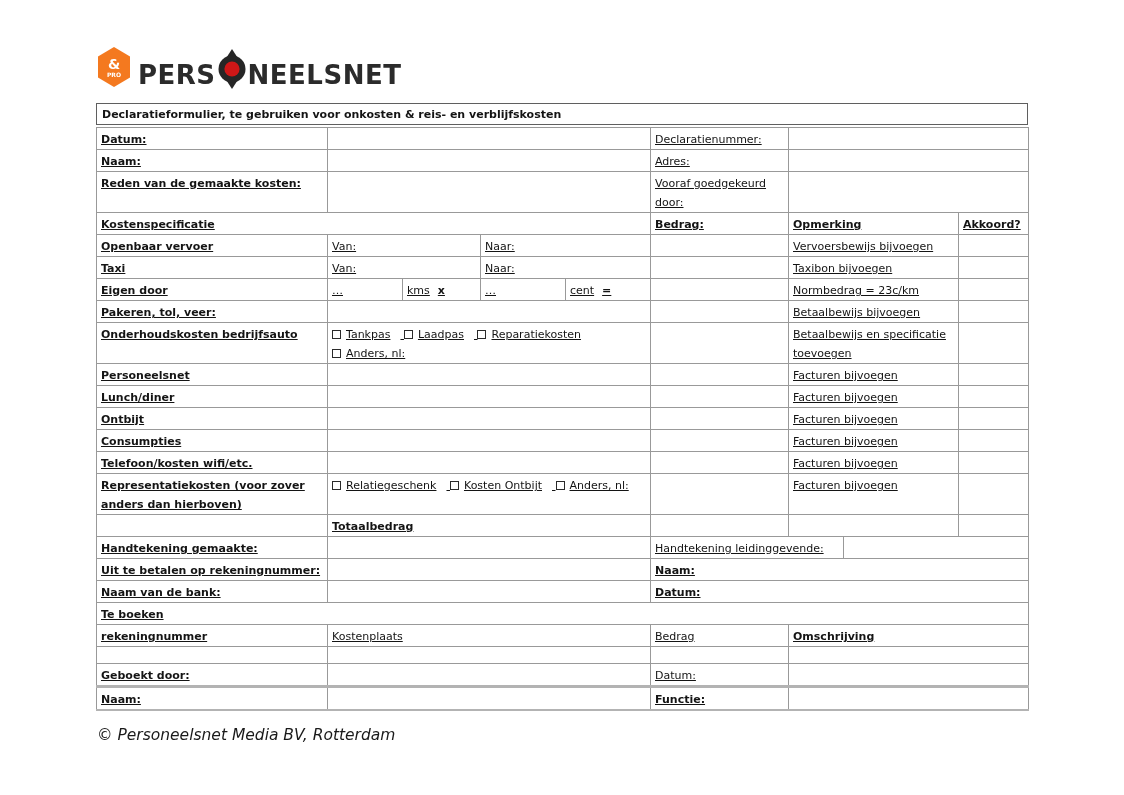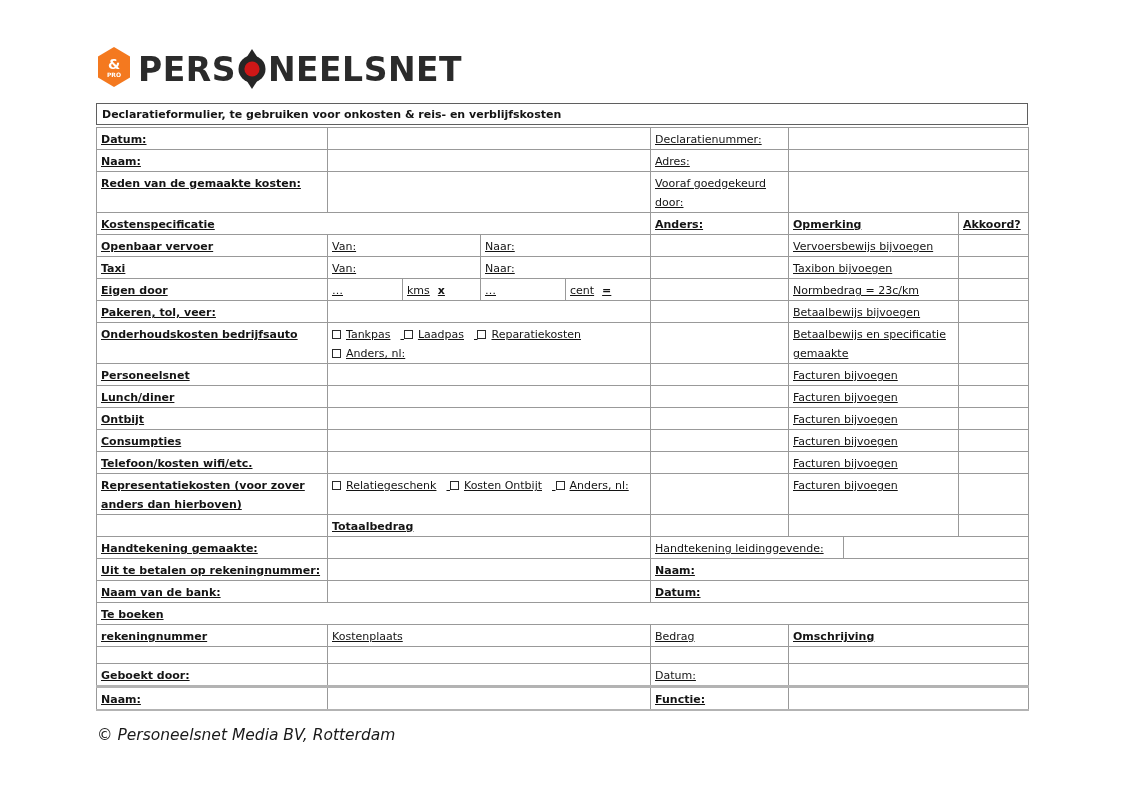--- a/index.html
+++ b/index.html
@@ -5,21 +5,21 @@
   * { margin:0; padding:0; box-sizing:border-box; }
   html,body { background:#ffffff; }
   .page {
     position:relative; width:1124px; height:795px; background:#ffffff;
     font-family:"DejaVu Sans", "Liberation Sans", sans-serif; color:#141414;
   }
 
   
   .logo { position:absolute; left:96px; top:46px; display:flex; align-items:center; }
   .hexwrap { margin-right:6px; }
-  .wordmark { font-size:33px; font-weight:800; letter-spacing:.5px; color:#2b2b2b; display:flex; align-items:center; }
+  .wordmark { font-size:26px; font-weight:800; letter-spacing:.5px; color:#2b2b2b; display:flex; align-items:flex-end; }
   .o-icon { display:inline-block; margin:0 1px; }
   .o-icon svg { display:block; }
 
   
   .title-box {
     position:absolute; left:96px; top:103px; width:932px; height:22px;
     border:1px solid #5f5f5f; padding:3px 20px 0 5px;
     font-size:11px; font-weight:bold; line-height:16px;
   }
 
@@ -112,21 +112,21 @@
 
     <tr style="height:38px">
       <td class="b">Reden van de gemaakte kosten:</td>
       <td colspan="4"></td>
       <td>Vooraf goedgekeurd door:</td>
       <td colspan="3"></td>
     </tr>
 
     <tr style="height:21px">
       <td class="b" colspan="5">Kostenspecificatie</td>
-      <td class="b">Anders:</td>
+      <td class="b">Bedrag:</td>
       <td class="b" colspan="2">Opmerking</td>
       <td class="b">Akkoord?</td>
     </tr>
 
     <tr style="height:22px">
       <td class="b">Openbaar vervoer</td>
       <td colspan="2">Van:</td>
       <td colspan="2">Naar:</td>
       <td></td>
       <td colspan="2">Vervoersbewijs bijvoegen</td>
@@ -167,21 +167,21 @@
 
     <tr style="height:40px">
       <td class="b">Onderhoudskosten bedrijfsauto</td>
       <td colspan="4">
         <span class="opt"><span class="cb"></span><span>Tankpas</span></span>
         <span class="opt"><span class="cb"></span><span>Laadpas</span></span>
         <span class="opt"><span class="cb"></span><span>Reparatiekosten</span></span>
         <span class="opt"><span class="cb"></span><span>Anders, nl:</span></span>
       </td>
       <td></td>
-      <td colspan="2">Betaalbewijs en specificatie gemaakte</td>
+      <td colspan="2">Betaalbewijs en specificatie toevoegen</td>
       <td></td>
     </tr>
 
     <tr style="height:21px">
       <td class="b">Personeelsnet</td>
       <td colspan="4"></td>
       <td></td>
       <td colspan="2">Facturen bijvoegen</td>
       <td></td>
     </tr>

